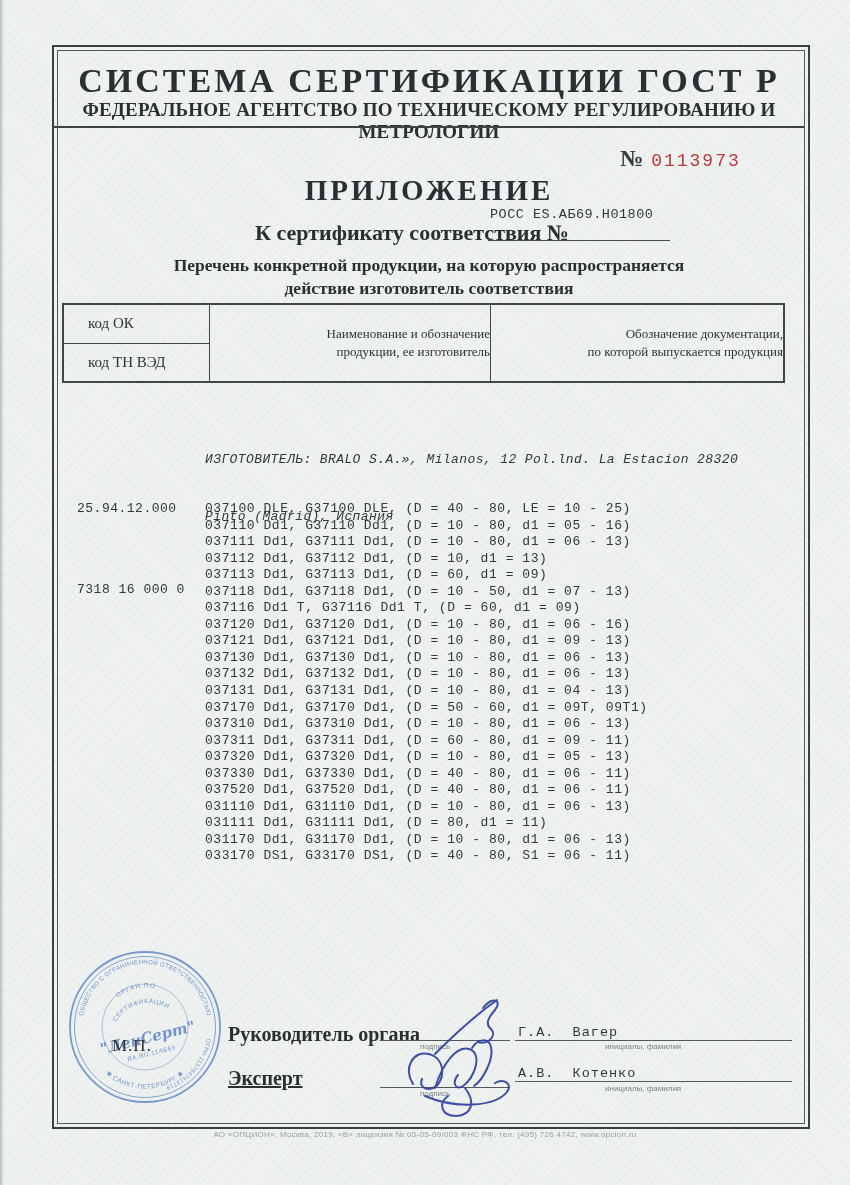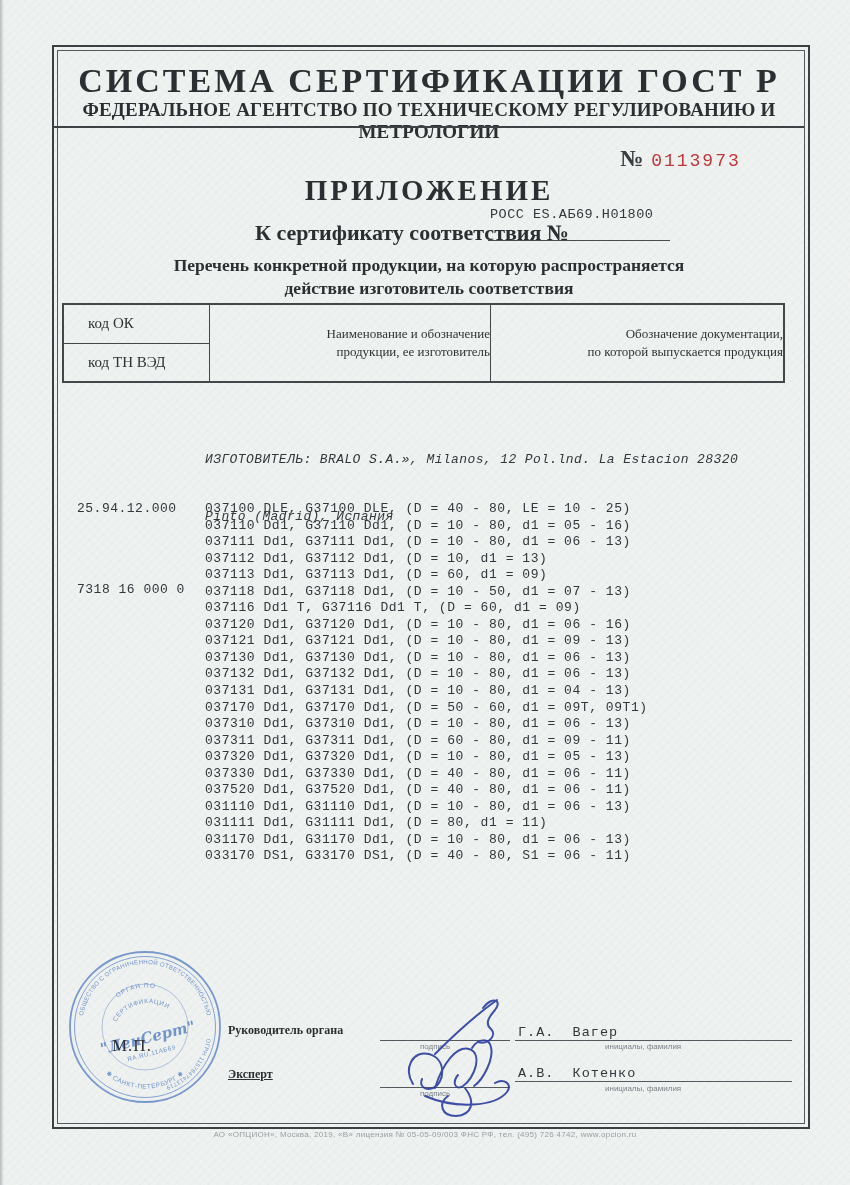--- a/index.html
+++ b/index.html
@@ -42,21 +42,21 @@
   .thead .c3{flex:1;}
   .thead .hcell{display:flex;flex-direction:column;align-items:flex-end;justify-content:center;
     height:100%;font-size:13px;line-height:18px;color:#2f3234;text-align:center;}
 
   .mono{font-family:"Liberation Mono","DejaVu Sans Mono",monospace;color:#33373b;}
   .mfr{top:412px;left:205px;font-size:13px;letter-spacing:0.4px;line-height:19px;white-space:pre;font-style:italic;}
   .okcode{top:501px;left:77px;font-size:13px;letter-spacing:0.5px;white-space:pre;}
   .tncode{top:534px;left:77px;font-size:13px;letter-spacing:0.5px;white-space:pre;margin-top:48px;}
   .plist{top:501px;left:205px;font-size:13px;letter-spacing:0.55px;line-height:16.55px;white-space:pre;}
 
-  .sig-label{font-size:12px;font-weight:bold;color:#2c2f31;}
+  .sig-label{font-size:20px;font-weight:bold;color:#2c2f31;}
   .sig-line{height:0;border-bottom:1.2px solid #55585c;}
   .caption{font-family:"Liberation Sans",sans-serif;font-size:8px;color:#7d8288;}
   .name{font-family:"Liberation Mono","DejaVu Sans Mono",monospace;font-size:13.5px;
     letter-spacing:1px;color:#33373b;white-space:pre;}
   .mp{top:1036px;left:112px;font-size:17px;letter-spacing:1px;color:#2f3134;text-align:center;}
 
   .footer{left:0;top:1130px;width:100%;text-align:center;
     font-family:"Liberation Sans",sans-serif;font-size:8px;letter-spacing:0.3px;color:#979da2;}
 </style>
 </head>

